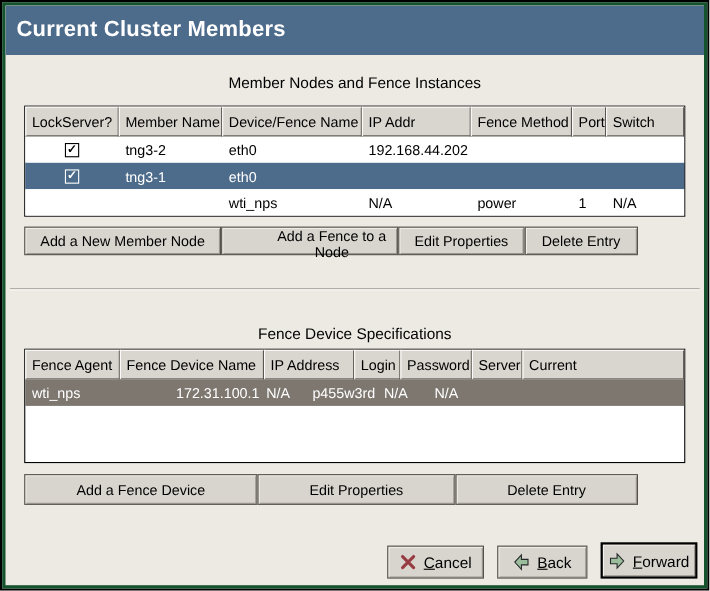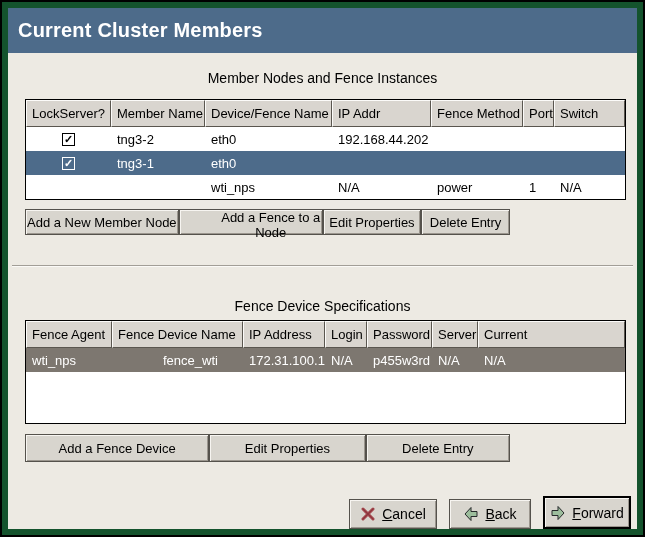--- a/index.html
+++ b/index.html
@@ -6,21 +6,21 @@
   html, body { width: 645px; height: 537px; }
   body { font-family: "Liberation Sans", sans-serif; }
 
   .screen {
     width: 645px; height: 537px;
     background: #000;
     padding: 2px;
   }
   .frame {
     width: 641px; height: 533px;
-    border: 6px solid #14532d;
+    border: 3px solid #14532d;
     background: #edeae3;
     overflow: hidden;
   }
 
   
   .titlebar {
     height: 45px;
     background: #4d6b8a;
     display: flex;
     align-items: center;
@@ -124,21 +124,21 @@
   .btn {
     background: #d8d5ce;
     border: 1px solid #55524c;
     box-shadow: inset 1px 1px 0 #f7f5f1, inset -1px -1px 0 #9b968e;
     font-family: "Liberation Sans", sans-serif;
     font-size: 13px;
     color: #000;
     height: 26px;
     cursor: default;
   }
-  .btn-row { display: flex; justify-content: flex-end; width: 485px; }
+  .btn-row { display: flex; justify-content: flex-end; width: 558px; }
   .btn-row-1 { margin-top: 9px; }
   .btn-row-2 { margin-top: 10px; }
   .btn-row-1 .b0 { width: 180px; }
   .btn-row-1 .b1 { width: 162px; padding-left: 40px; }
   .btn-row-1 .b2 { width: 115px; }
   .btn-row-1 .b3 { width: 104px; }
   .btn-row-2 .b0 { width: 217px; height: 28px; }
   .btn-row-2 .b1 { width: 184px; height: 28px; }
   .btn-row-2 .b2 { width: 170px; height: 28px; }
 
@@ -251,21 +251,20 @@
           <div class="th c0">Fence Device Name</div>
           <div class="th c2">IP Address</div>
           <div class="th c3">Login</div>
           <div class="th c4">Password</div>
           <div class="th c5">Server</div>
           <div class="th c6">Current</div>
         </div>
 
         <div class="trow sel-gray">
           <div class="td c0">wti_nps</div>
-          <div class="td c1">fence_wti</div>
           <div class="td c2">172.31.100.1</div>
           <div class="td c3">N/A</div>
           <div class="td c4">p455w3rd</div>
           <div class="td c5">N/A</div>
           <div class="td c6">N/A</div>
         </div>
       </div>
 
       <div class="btn-row btn-row-2">
         <button class="btn b0">Add a Fence Device</button>

